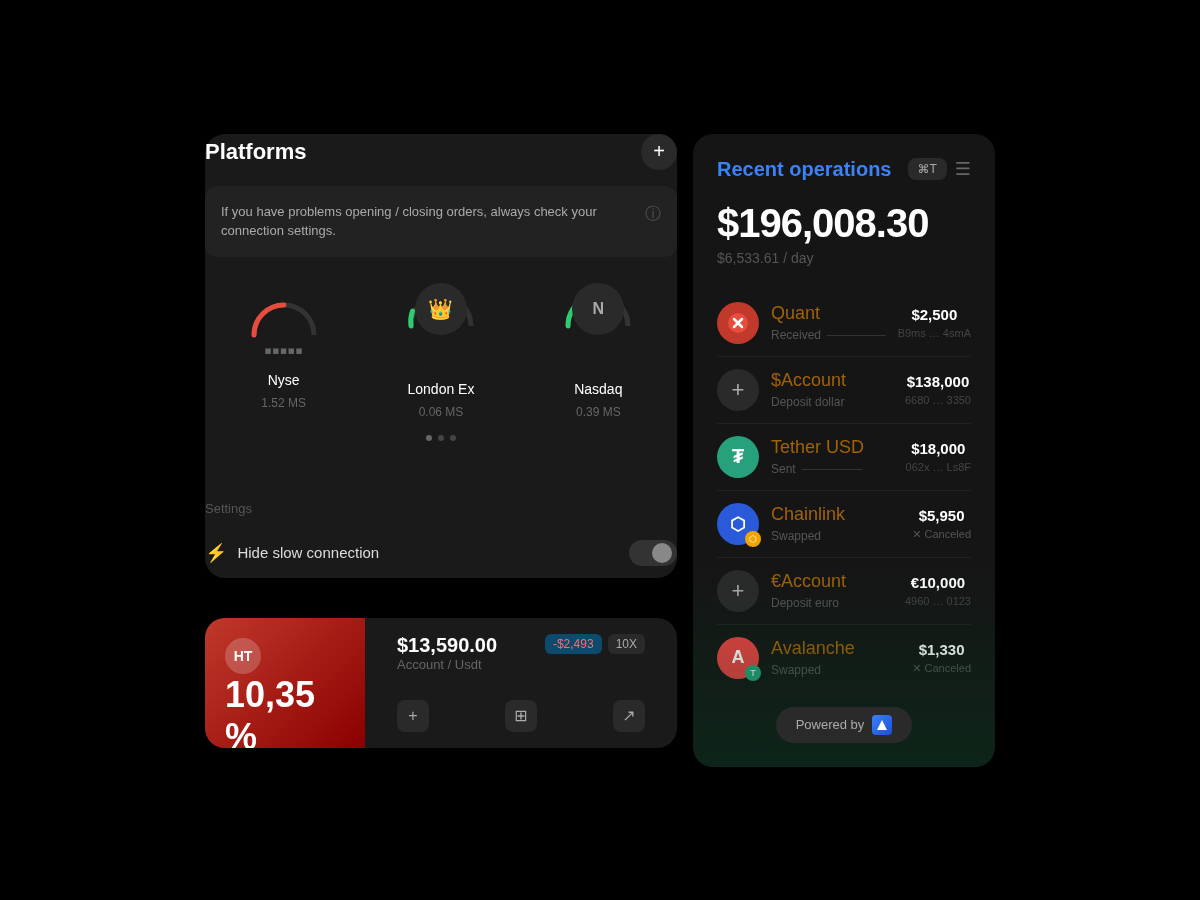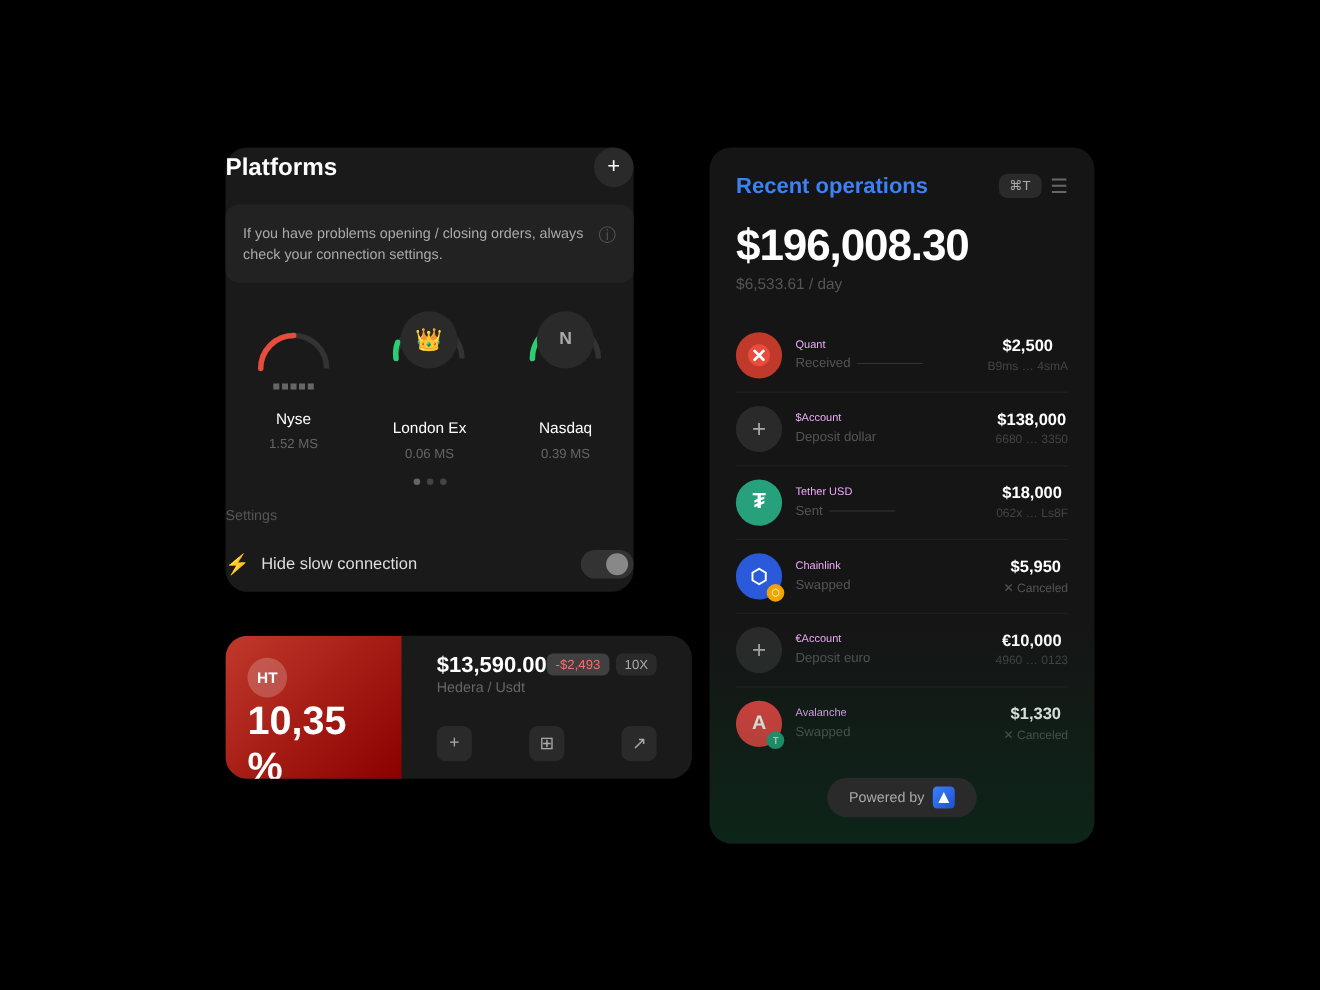--- a/index.html
+++ b/index.html
@@ -19,21 +19,21 @@
       gap: 16px;
       padding: 40px;
       width: 100%;
       max-width: 870px;
     }
 
     
     .left-panel {
       background: #1a1a1a;
       border-radius: 20px;
-      width: 371px;
+      width: 472px;
       display: flex;
       flex-direction: column;
       gap: 0;
     }
 
     .panel-header {
       display: flex;
       justify-content: space-between;
       align-items: center;
       margin-bottom: 16px;
@@ -139,20 +139,21 @@
 
     .dot.active {
       background: #666;
     }
 
     
     .settings-label {
       color: #555;
       font-size: 13px;
       margin-bottom: 12px;
+      margin-top: 40px;
     }
 
     .setting-row {
       display: flex;
       align-items: center;
       justify-content: space-between;
       padding: 12px 0;
     }
 
     .setting-left {
@@ -266,21 +267,21 @@
       color: #666;
       font-size: 13px;
     }
 
     .card-badges {
       display: flex;
       gap: 6px;
     }
 
     .badge-neg {
-      background: #404040;
+      background: #0c4a6e;
       color: #ff6b6b;
       font-size: 12px;
       padding: 3px 8px;
       border-radius: 6px;
     }
 
     .badge-10x {
       background: #2a2a2a;
       color: #aaa;
       font-size: 12px;
@@ -408,22 +409,22 @@
       font-size: 18px;
       flex-shrink: 0;
       position: relative;
     }
 
     .op-info {
       flex: 1;
     }
 
     .op-name {
-      color: #f0abfc;
-      font-size: 10px;
+      color: #a16207;
+      font-size: 18px;
       font-weight: 500;
       margin-bottom: 4px;
     }
 
     .op-sub {
       color: #555;
       font-size: 12px;
       display: flex;
       align-items: center;
       gap: 6px;
@@ -610,21 +611,21 @@
         <div>
           <div class="card-percentage">10,35 %</div>
           <div class="card-price">$0.0607</div>
         </div>
       </div>
 
       <div class="bottom-card-right">
         <div class="card-right-top">
           <div>
             <div class="card-amount">$13,590.00</div>
-            <div class="card-pair">Hedera / Usdt</div>
+            <div class="card-pair">Account / Usdt</div>
           </div>
           <div class="card-badges">
             <span class="badge-neg">-$2,493</span>
             <span class="badge-10x">10X</span>
           </div>
         </div>
         <div class="card-actions">
           <button class="card-action-btn">+</button>
           <button class="card-action-btn">⊞</button>
           <button class="card-action-btn">↗</button>

